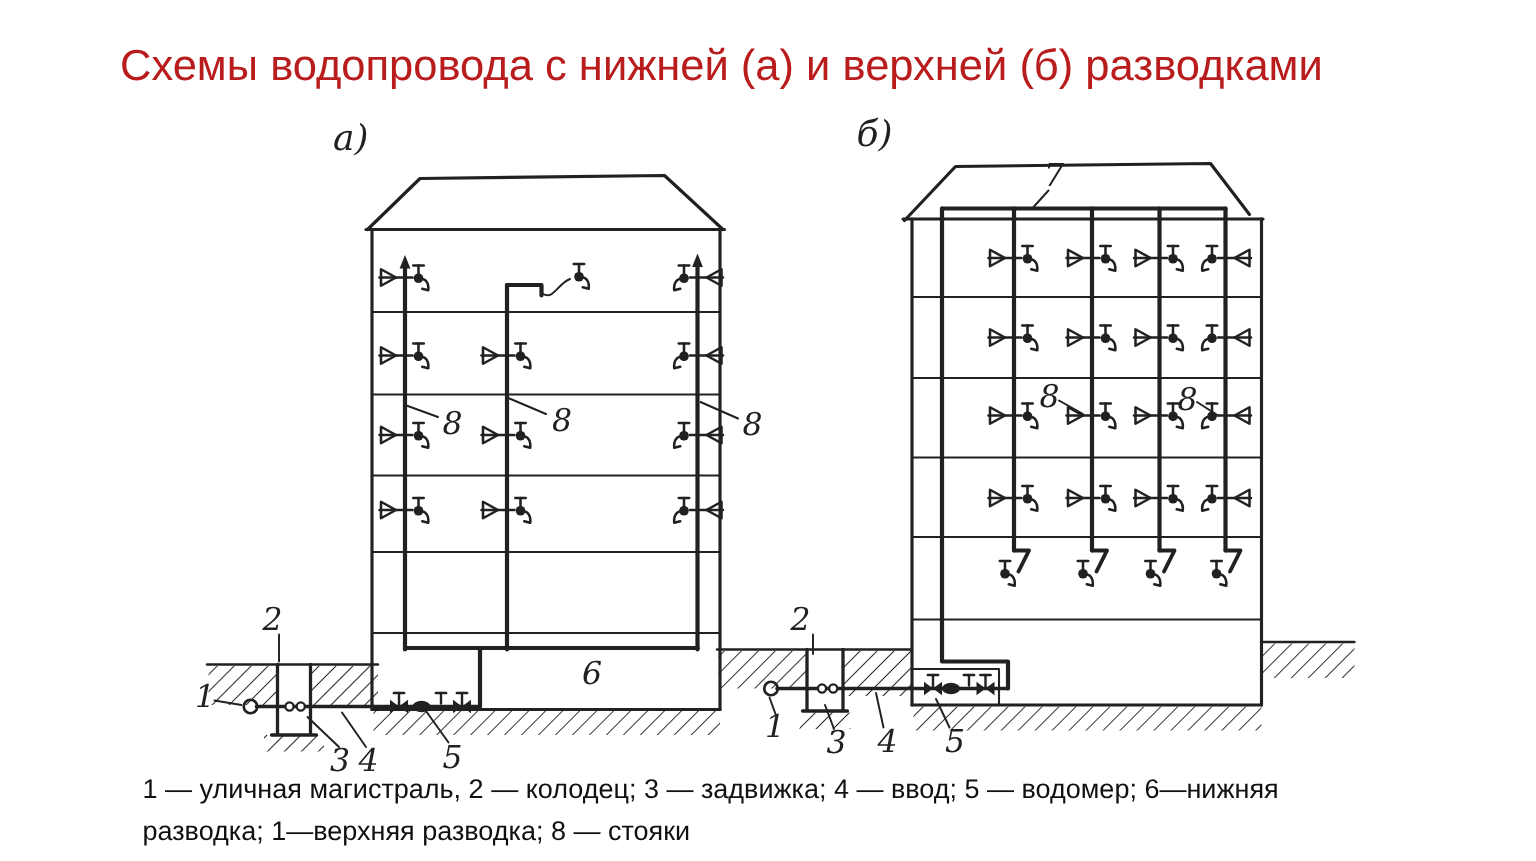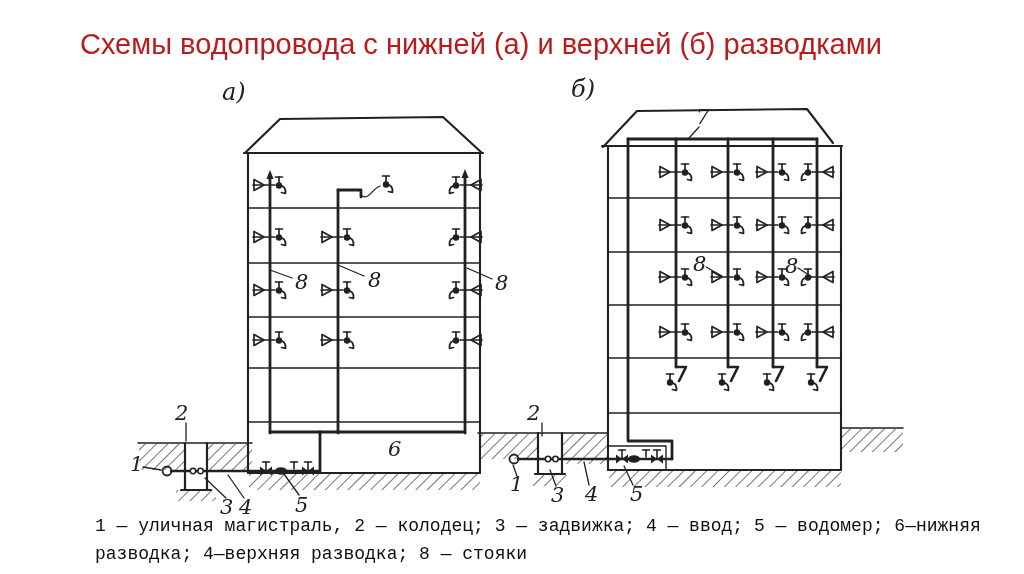--- a/index.html
+++ b/index.html
@@ -6,21 +6,21 @@
   body{
     width:1024px;height:574px;overflow:hidden;background:#ffffff;
     font-family:"Liberation Sans",sans-serif;position:relative;
   }
   .title{
     position:absolute;left:80px;top:28px;width:900px;
     font-size:29px;color:#b91c1c;white-space:nowrap;
   }
   .caption{
     position:absolute;left:95px;top:512px;
-    font-size:18px;color:#101010;line-height:28px;white-space:nowrap;font-family:Liberation Mono, monospace;
+    font-size:18px;color:#101010;line-height:28px;white-space:nowrap;
   }
   svg{position:absolute;left:0;top:0;}
   svg text{
     font-family:"DejaVu Serif",serif;font-style:italic;
     fill:#212121;stroke:none;
   }
   .num{font-size:21px;}
   .panel{font-size:24px;}
 </style>
 </head>
@@ -252,14 +252,14 @@
       <text class="num" x="527" y="420">2</text>
       <text class="num" x="551" y="502">3</text>
       <text class="num" x="585" y="501">4</text>
       <text class="num" x="630" y="501">5</text>
     </g>
   </g>
 </svg>
 
 <div class="caption">
   <div>1 — уличная магистраль, 2 — колодец; 3 — задвижка; 4 — ввод; 5 — водомер; 6—нижняя</div>
-  <div>разводка; 4—верхняя разводка; 8 — стояки</div>
+  <div>разводка; 1—верхняя разводка; 8 — стояки</div>
 </div>
 
 </body></html>

